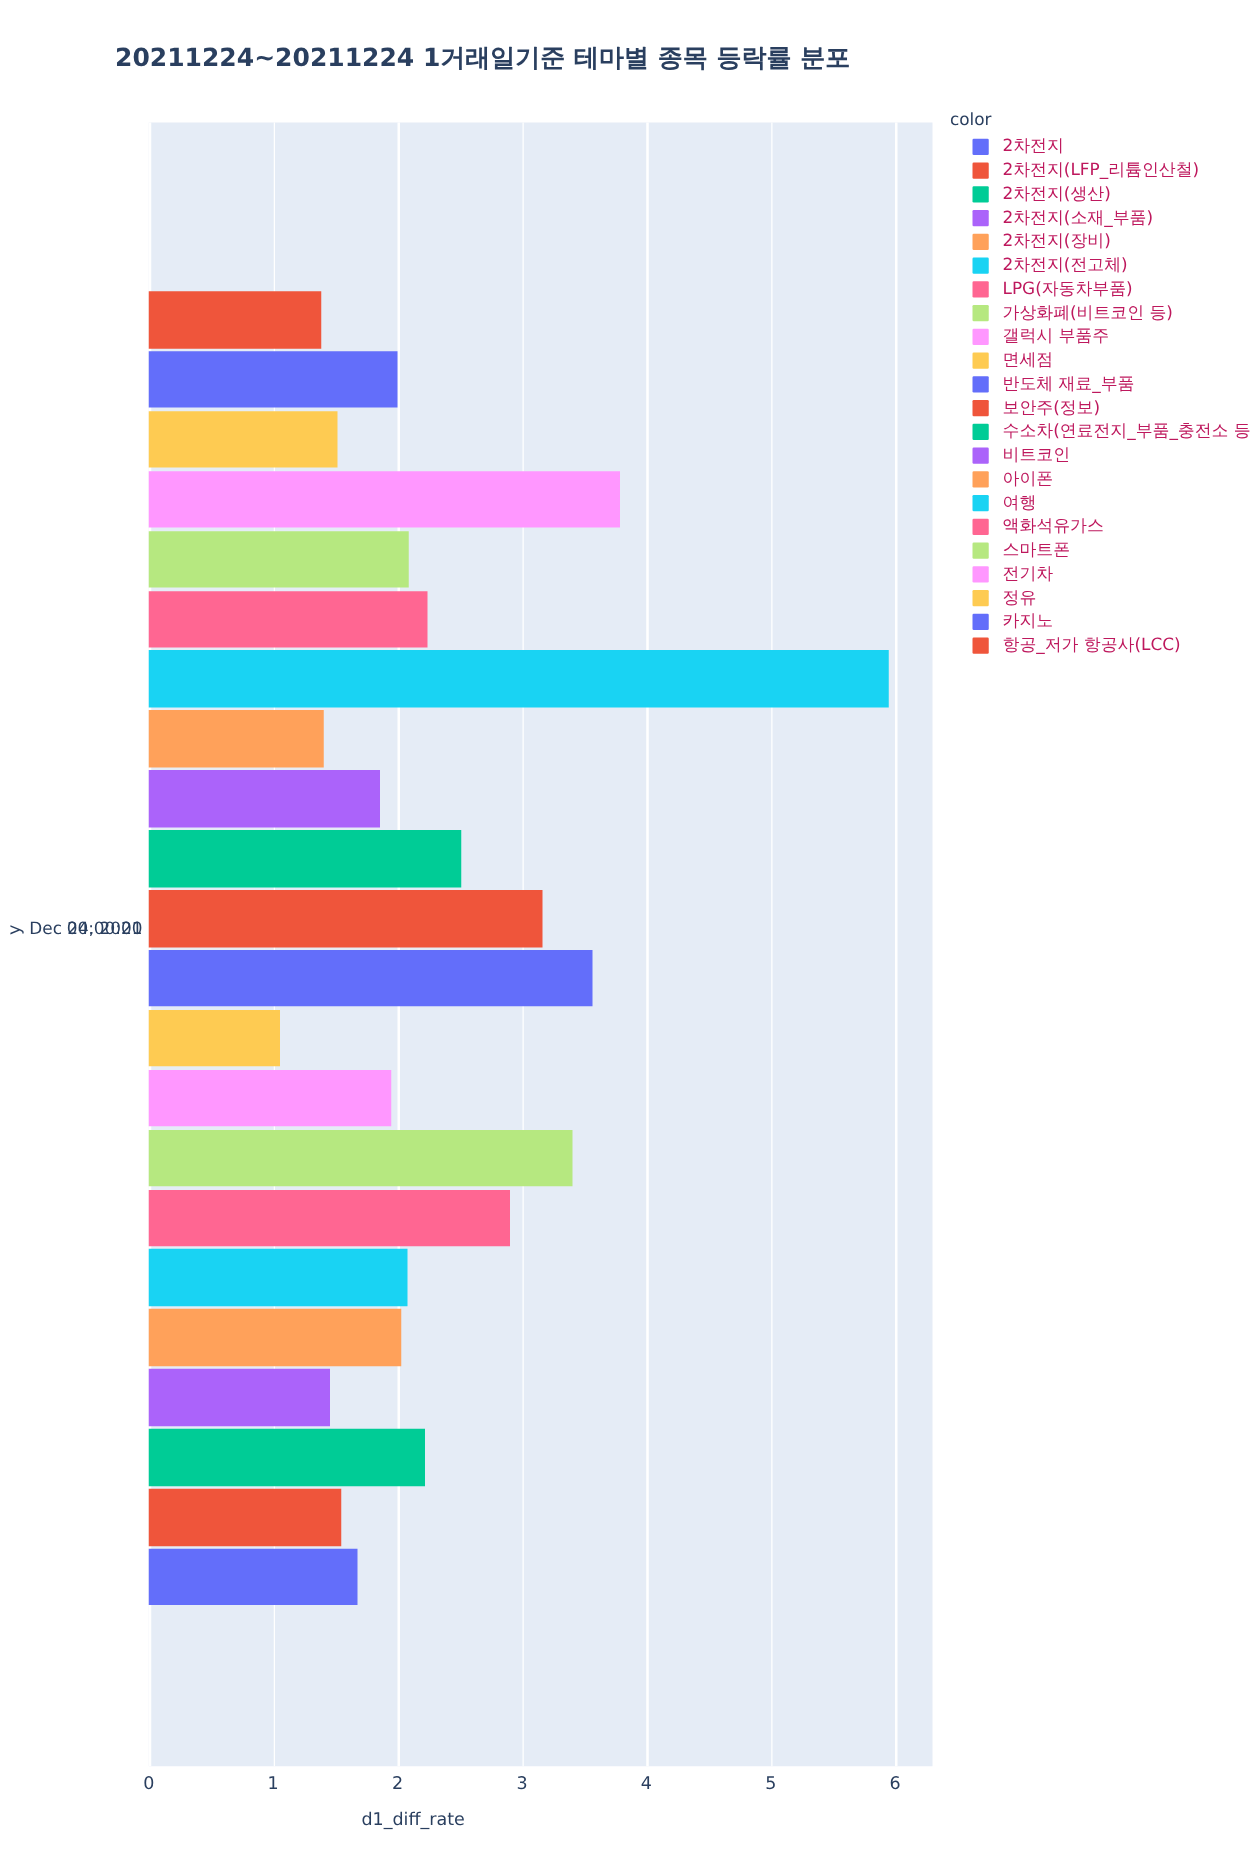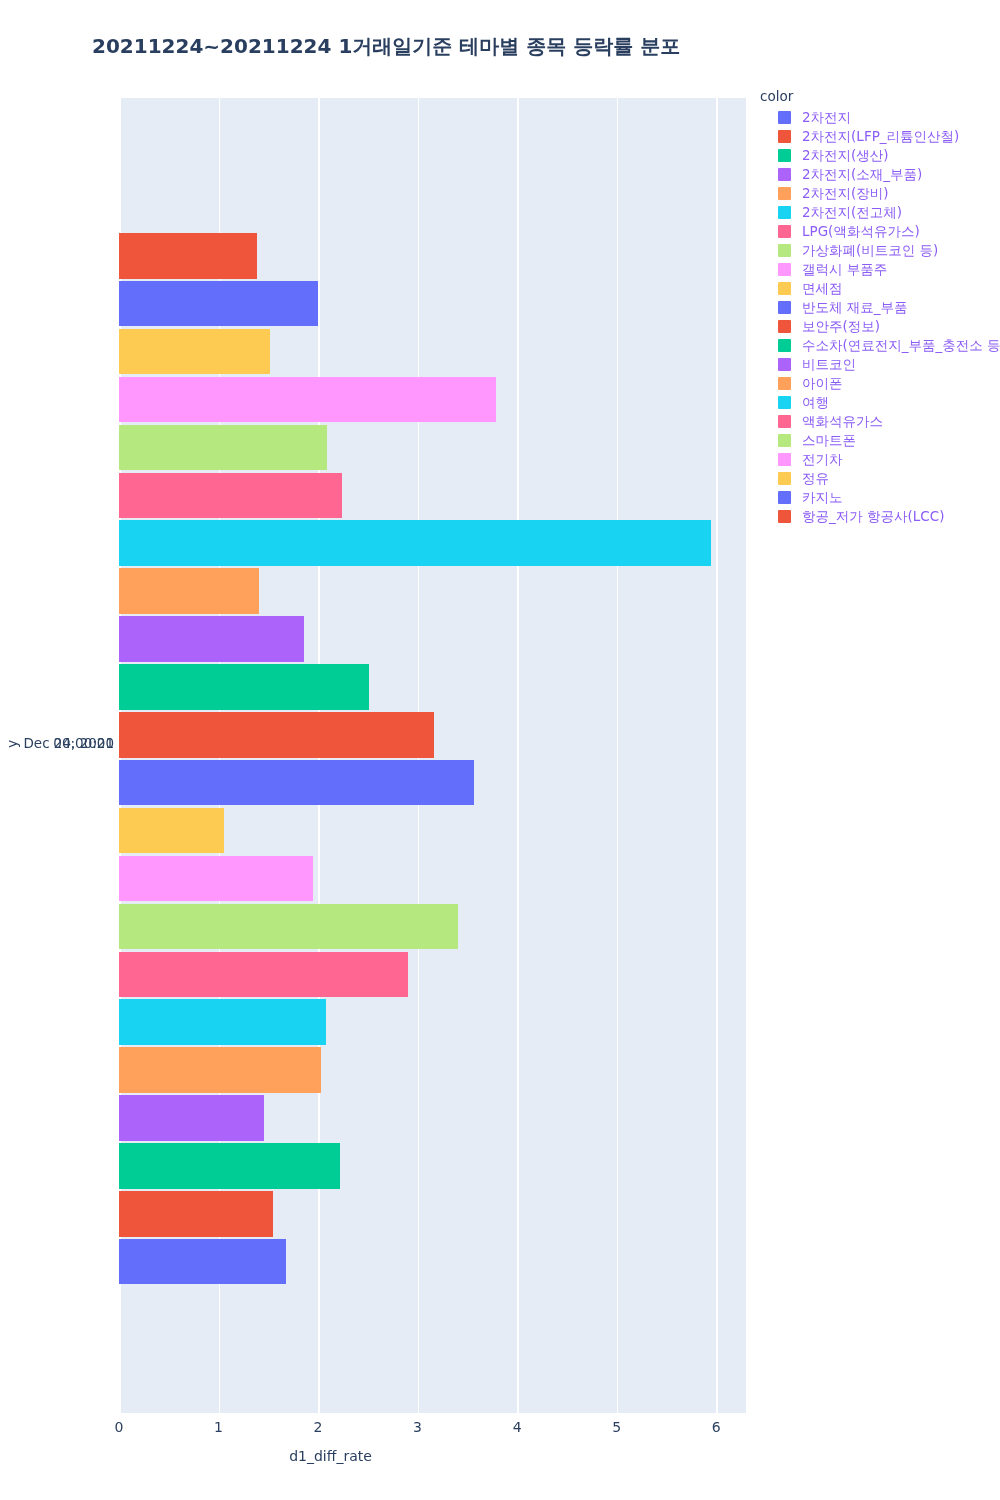--- a/index.html
+++ b/index.html
@@ -50,21 +50,21 @@
   .legend{position:absolute;left:760px;top:88px;width:238px;}
   .legend-title{font-size:13.5px;color:#2a3f5f;margin:0 0 4px 0;}
   .legend-item{
     display:flex;align-items:center;height:19px;cursor:pointer;
     padding-left:18px;
   }
   .legend-swatch{
     width:13px;height:13px;flex:0 0 13px;border-radius:1px;margin-right:11px;
   }
   .legend-label{
-    font-size:13.5px;color:#8b5cf6;white-space:nowrap;line-height:19px;
+    font-size:13.5px;color:#be185d;white-space:nowrap;line-height:19px;
   }
 </style>
 </head>
 <body>
 
 <div id="chart-root">
 
   <div class="chart-title">20211224~20211224 1거래일기준 테마별 종목 등락률 분포</div>
 
   <div class="yaxis-title">y</div>
@@ -146,21 +146,21 @@
         <div class="legend-item">
           <span class="legend-swatch" style="background: rgb(255, 161, 90);"></span>
           <span class="legend-label">2차전지(장비)</span>
         </div>
         <div class="legend-item">
           <span class="legend-swatch" style="background: rgb(25, 211, 243);"></span>
           <span class="legend-label">2차전지(전고체)</span>
         </div>
         <div class="legend-item">
           <span class="legend-swatch" style="background: rgb(255, 102, 146);"></span>
-          <span class="legend-label">LPG(액화석유가스)</span>
+          <span class="legend-label">LPG(자동차부품)</span>
         </div>
         <div class="legend-item">
           <span class="legend-swatch" style="background: rgb(182, 232, 128);"></span>
           <span class="legend-label">가상화폐(비트코인 등)</span>
         </div>
         <div class="legend-item">
           <span class="legend-swatch" style="background: rgb(255, 151, 255);"></span>
           <span class="legend-label">갤럭시 부품주</span>
         </div>
         <div class="legend-item">

